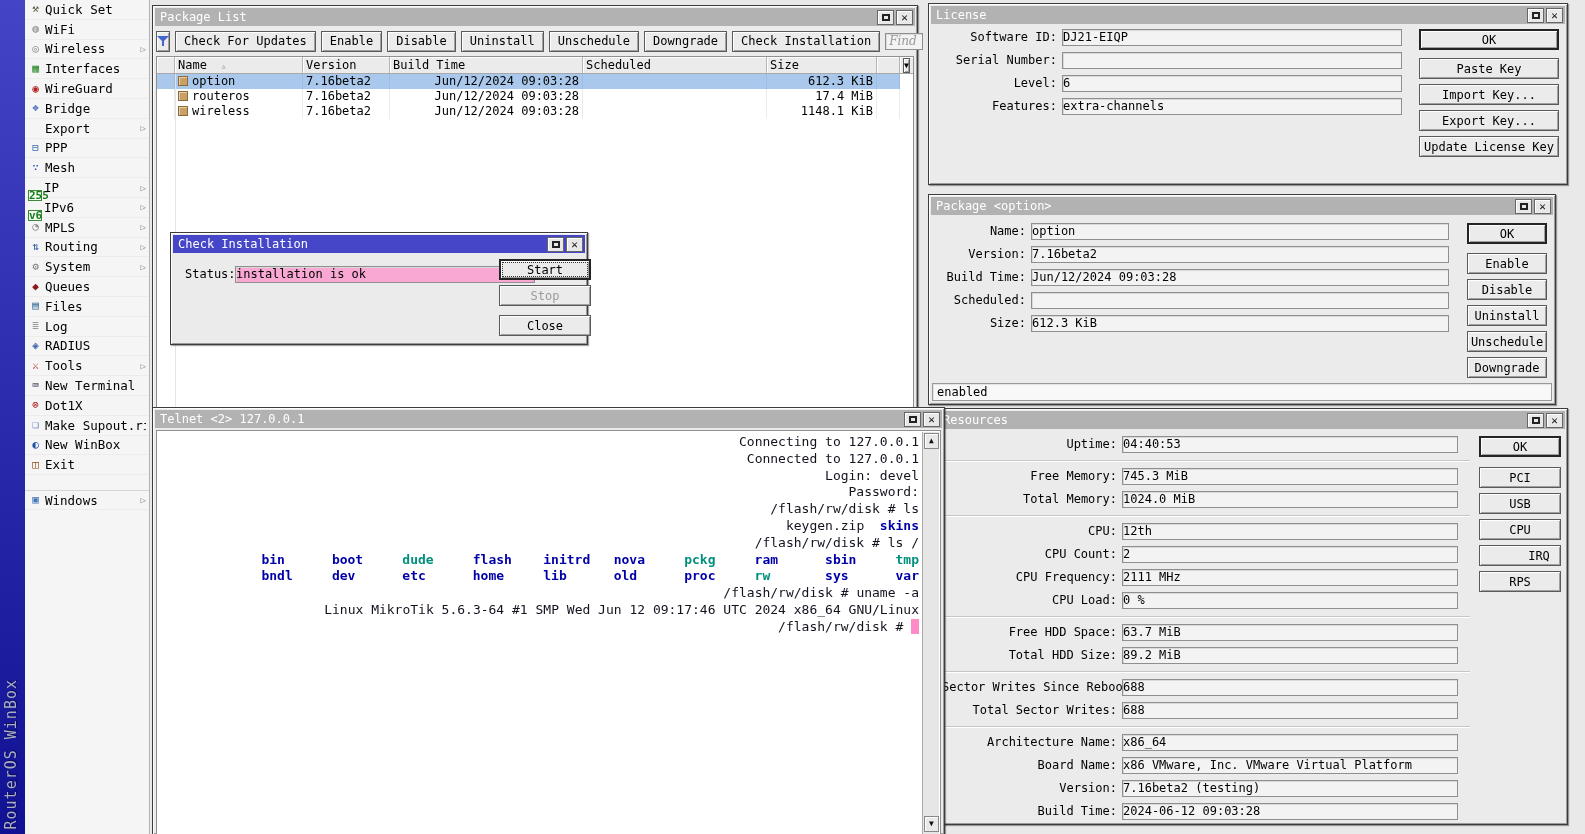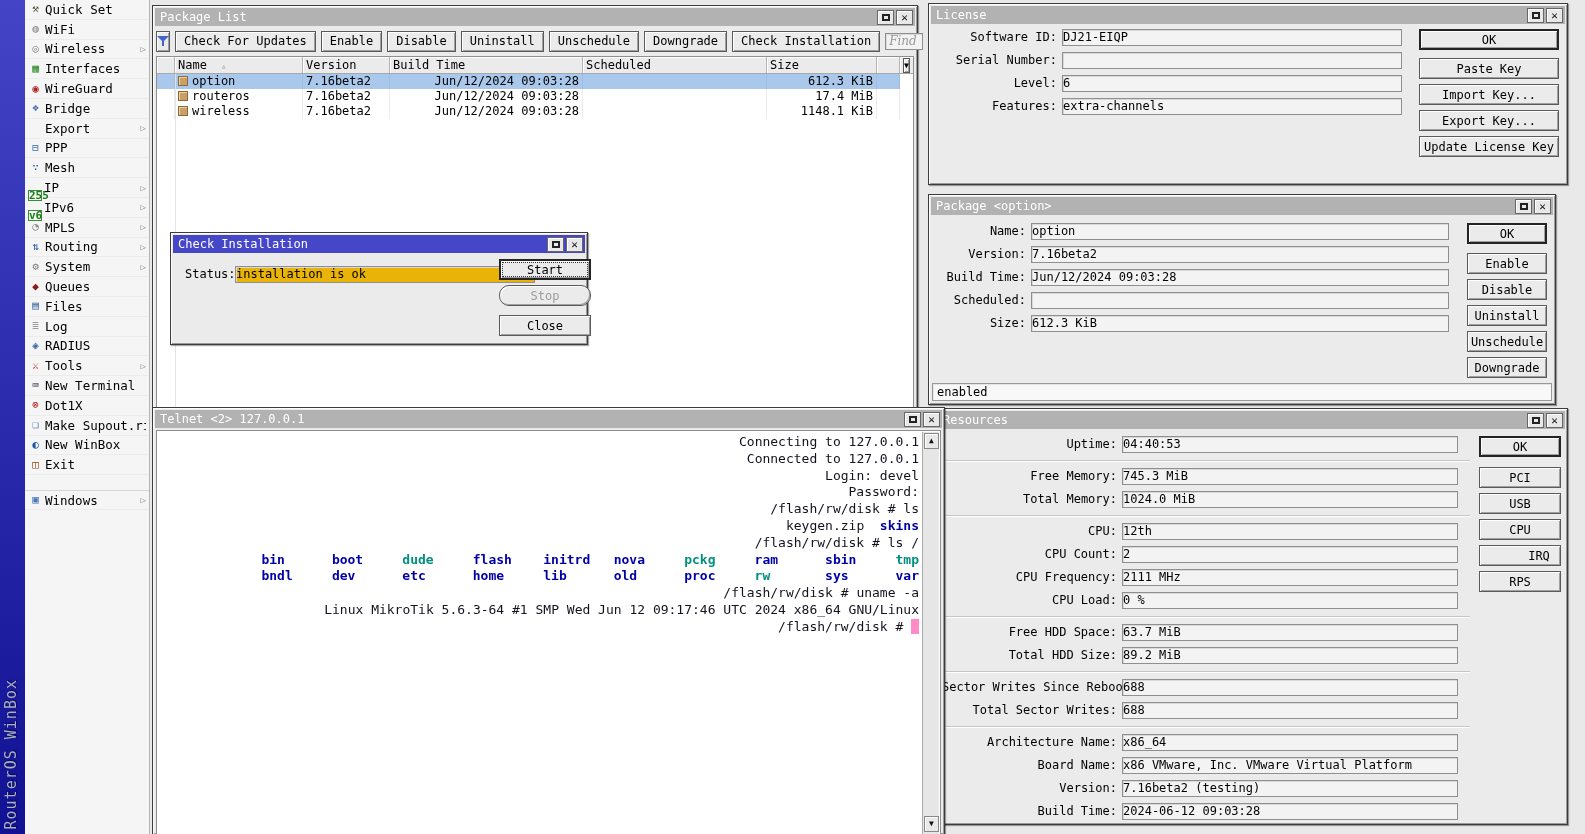--- a/index.html
+++ b/index.html
@@ -33,21 +33,21 @@
   .tb-btn { width:17px; height:15px; background:#e8e8e8; border:1px solid #666; box-shadow:inset 1px 1px 0 #fff;
     margin-left:2px; display:flex; align-items:center; justify-content:center; flex:none; cursor:pointer; color:#111; }
   .max-glyph { width:8px; height:7px; border:2px solid #222; display:block; }
   .close-glyph { font-size:11px; font-weight:bold; line-height:1; }
 
   
   .btn { font:12px "DejaVu Sans Mono","Liberation Mono",monospace; background:#ebebeb; border:1px solid #5a5a5a;
     box-shadow: inset 1px 1px 0 #fff, inset -1px -1px 0 #a0a0a0; padding:2px 8px; cursor:pointer; color:#000; white-space:nowrap; }
   .btn.default { border:2px solid #242424; padding:1px 7px; }
   .btn.focused { outline:1px dotted #333; outline-offset:-4px; }
-  .btn.disabled { color:#9c9c9c;border-radius:10px; }
+  .btn.disabled { color:#9c9c9c; }
   .col-btn { position:absolute; height:21px; text-align:center; padding:0; }
   .f-label { display:inline-block; text-align:right; padding-right:5px; height:17px; line-height:17px;
     white-space:nowrap; overflow:hidden; flex:none; }
   .f-field { display:inline-block; height:17px; line-height:15px; background:#f3f3f3; border:1px solid #8f8f8f;
     box-shadow: inset 1px 1px 0 #d9d9d9; padding:0 0; white-space:nowrap; overflow:hidden; font-size:12px; }
   .form-row { position:absolute; display:flex; }
 
   
   #win-package-list { left:152px; top:5px; width:766px; height:508px; z-index:3; }
   .pl-toolbar { position:absolute; left:3px; top:23px; right:3px; height:24px; display:flex; align-items:center; gap:5px; }
@@ -76,21 +76,21 @@
   .pkg-icon { display:inline-block; width:10px; height:10px; background:#c9a166; border:1px solid #8a6a3a;
     box-shadow: inset 1px 1px 0 #e8cfa0; margin-right:4px; vertical-align:-1px; }
   .gutter-line { position:absolute; left:18px; top:17px; bottom:0; width:1px; background:#e4e4e4; }
   .pl-status { position:absolute; left:3px; right:3px; bottom:3px; height:19px; line-height:17px;
     border:1px solid #bdbdbd; box-shadow: inset 1px 1px 0 #fff; padding:0 4px; background:#ebebeb; }
 
   
   #win-check-install { left:170px; top:232px; width:418px; height:113px; z-index:5; }
   .ci-row { position:absolute; left:14px; top:33px; display:flex; }
   .ci-row .f-label { width:50px; padding-right:16px; }
-  .ci-row .f-field { width:300px; background:#eab308; }
+  .ci-row .f-field { width:300px; background:#f9a8d4; }
   #win-check-install .col-btn { left:328px; width:92px; }
 
   
   #win-license { left:928px; top:3px; width:640px; height:182px; z-index:2; }
   #win-license .form-row { left:4px; }
   #win-license .f-label { width:129px; }
   #win-license .f-field { width:340px; }
   #win-license .col-btn { left:490px; width:140px; }
 
   

